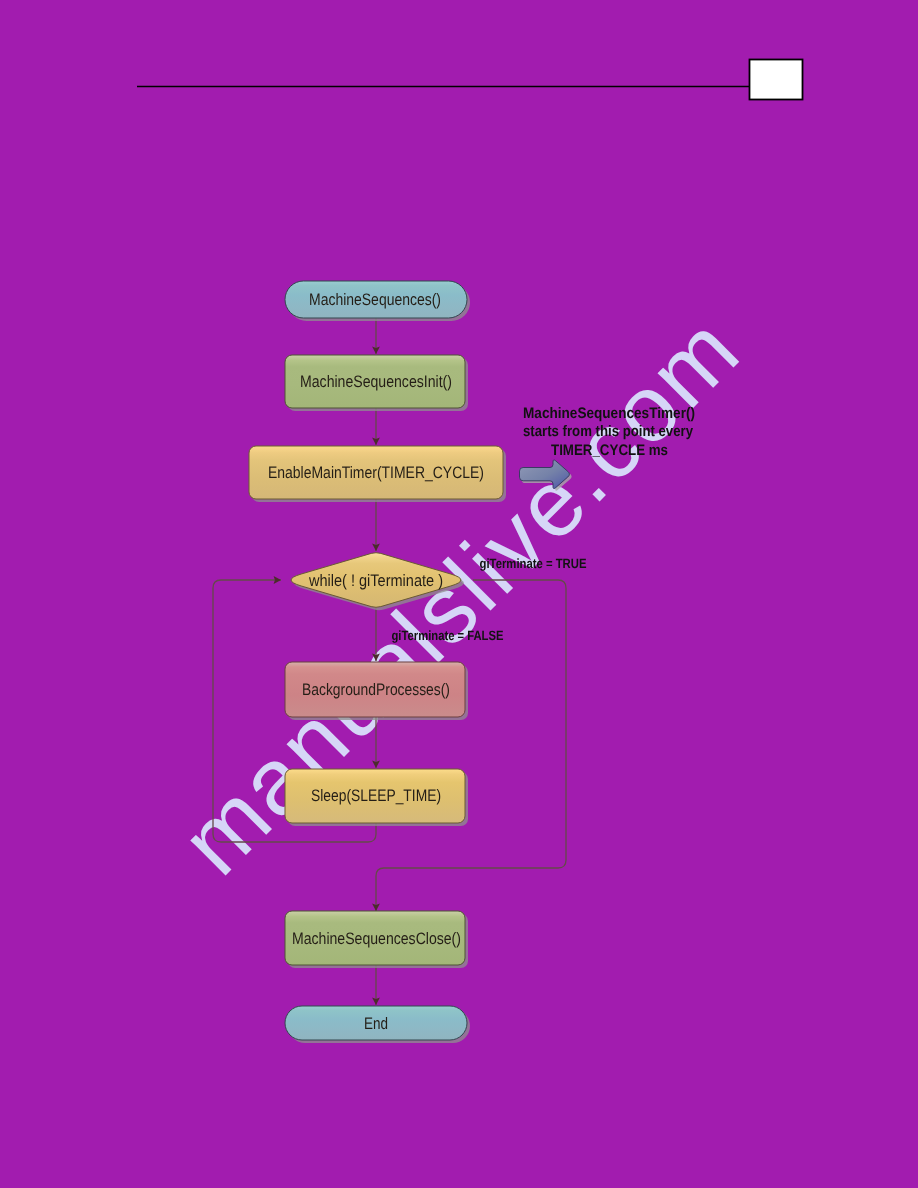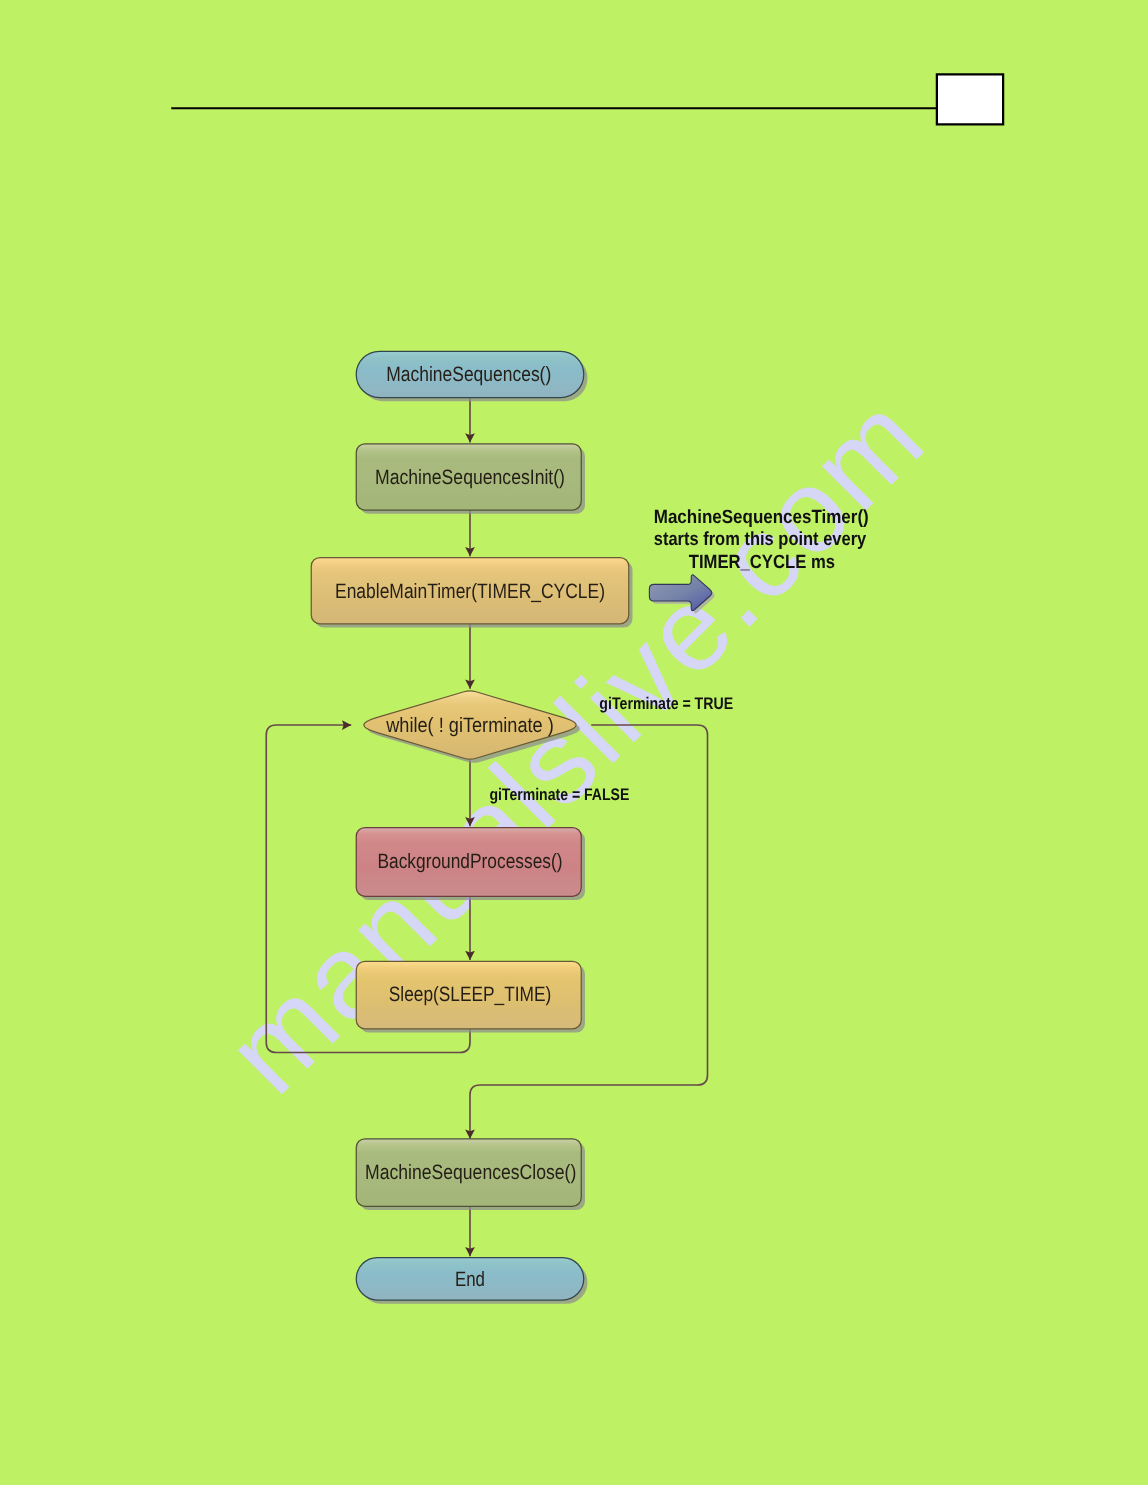--- a/index.html
+++ b/index.html
@@ -1,18 +1,18 @@
 <!DOCTYPE html>
 <html><head>
 <meta charset="utf-8">
 <title>Flowchart page</title>
 <style>
   html,body{margin:0;padding:0;background:#fff;-webkit-font-smoothing:antialiased;text-rendering:geometricPrecision;}
   body{width:918px;height:1188px;font-family:"Liberation Sans",sans-serif;overflow:hidden;position:relative;}
-  #page{position:absolute;left:0;top:0;width:918px;height:1188px;background:#bef264;}
+  #page{position:absolute;left:0;top:0;width:918px;height:1188px;background:#a21caf;}
   .layer{position:absolute;left:0;top:0;width:918px;height:1188px;}
   .nodetext{font-family:"Liberation Sans",sans-serif;fill:#241e16;}
   .edgelabel{font-family:"Liberation Sans",sans-serif;font-weight:bold;font-size:13.4px;fill:#121212;}
   .annot{font-family:"Liberation Sans",sans-serif;font-weight:bold;font-size:15.3px;fill:#111;}
 </style>
 </head>
 <body>
 
 <div id="page">
   <svg class="layer" viewBox="0 0 918 1188" width="918" height="1188" xmlns="http://www.w3.org/2000/svg">

